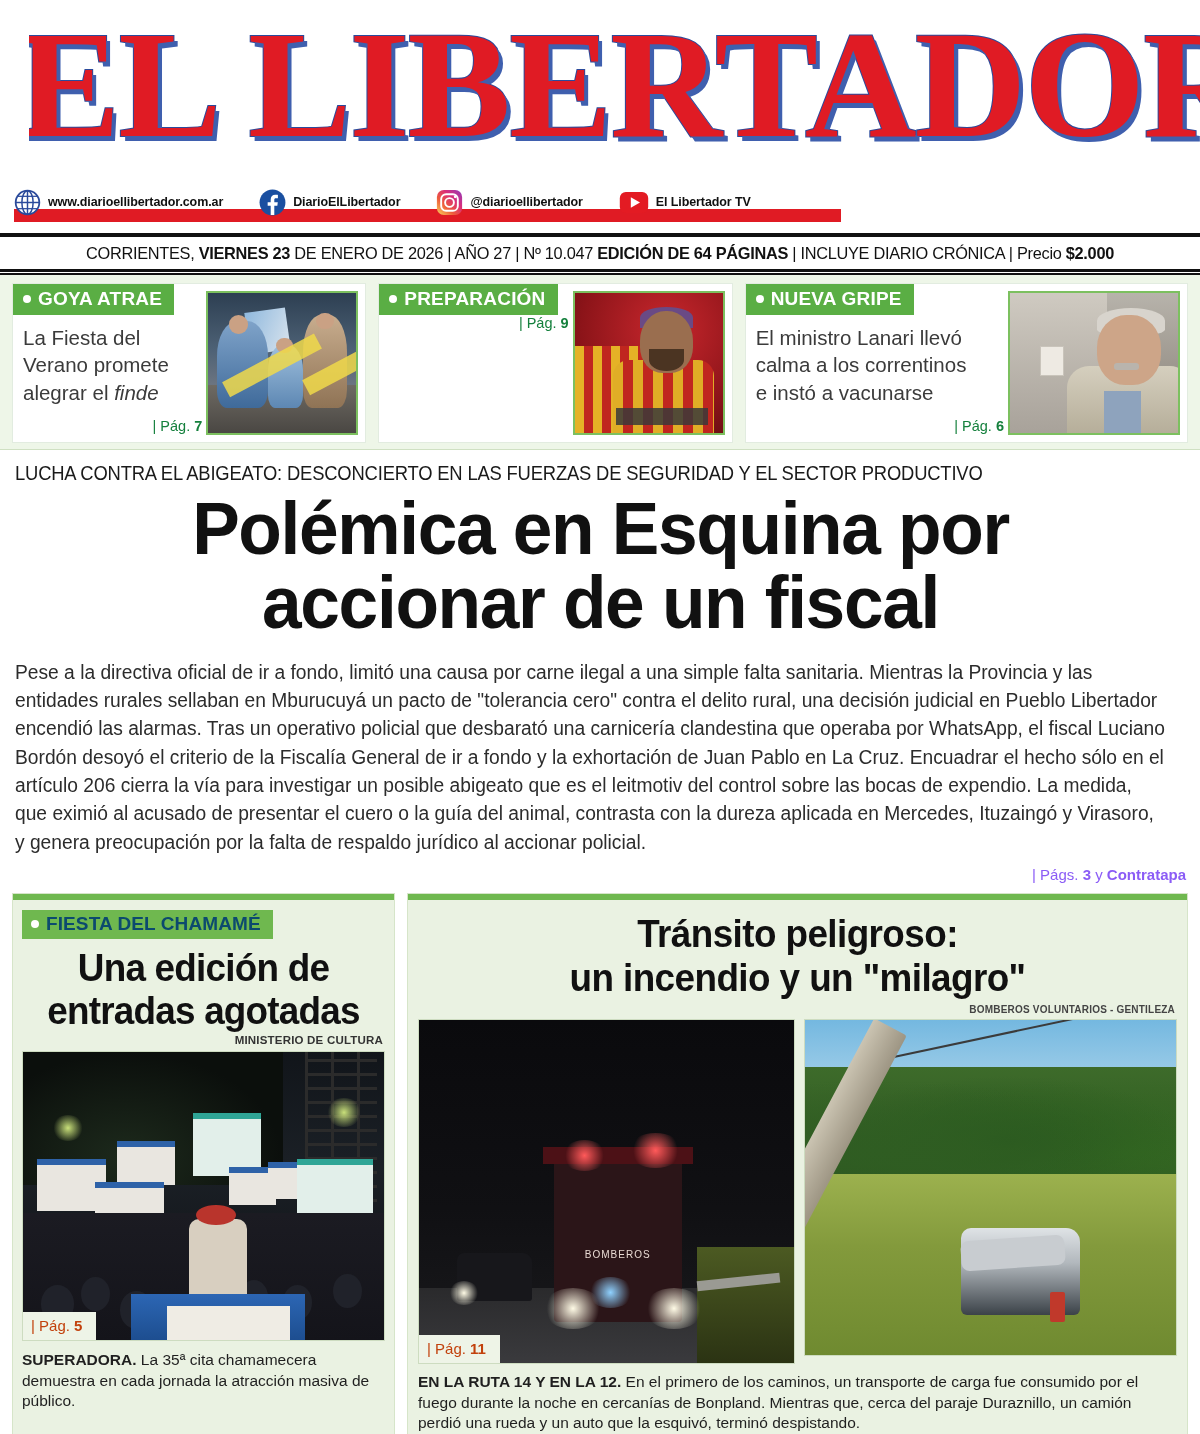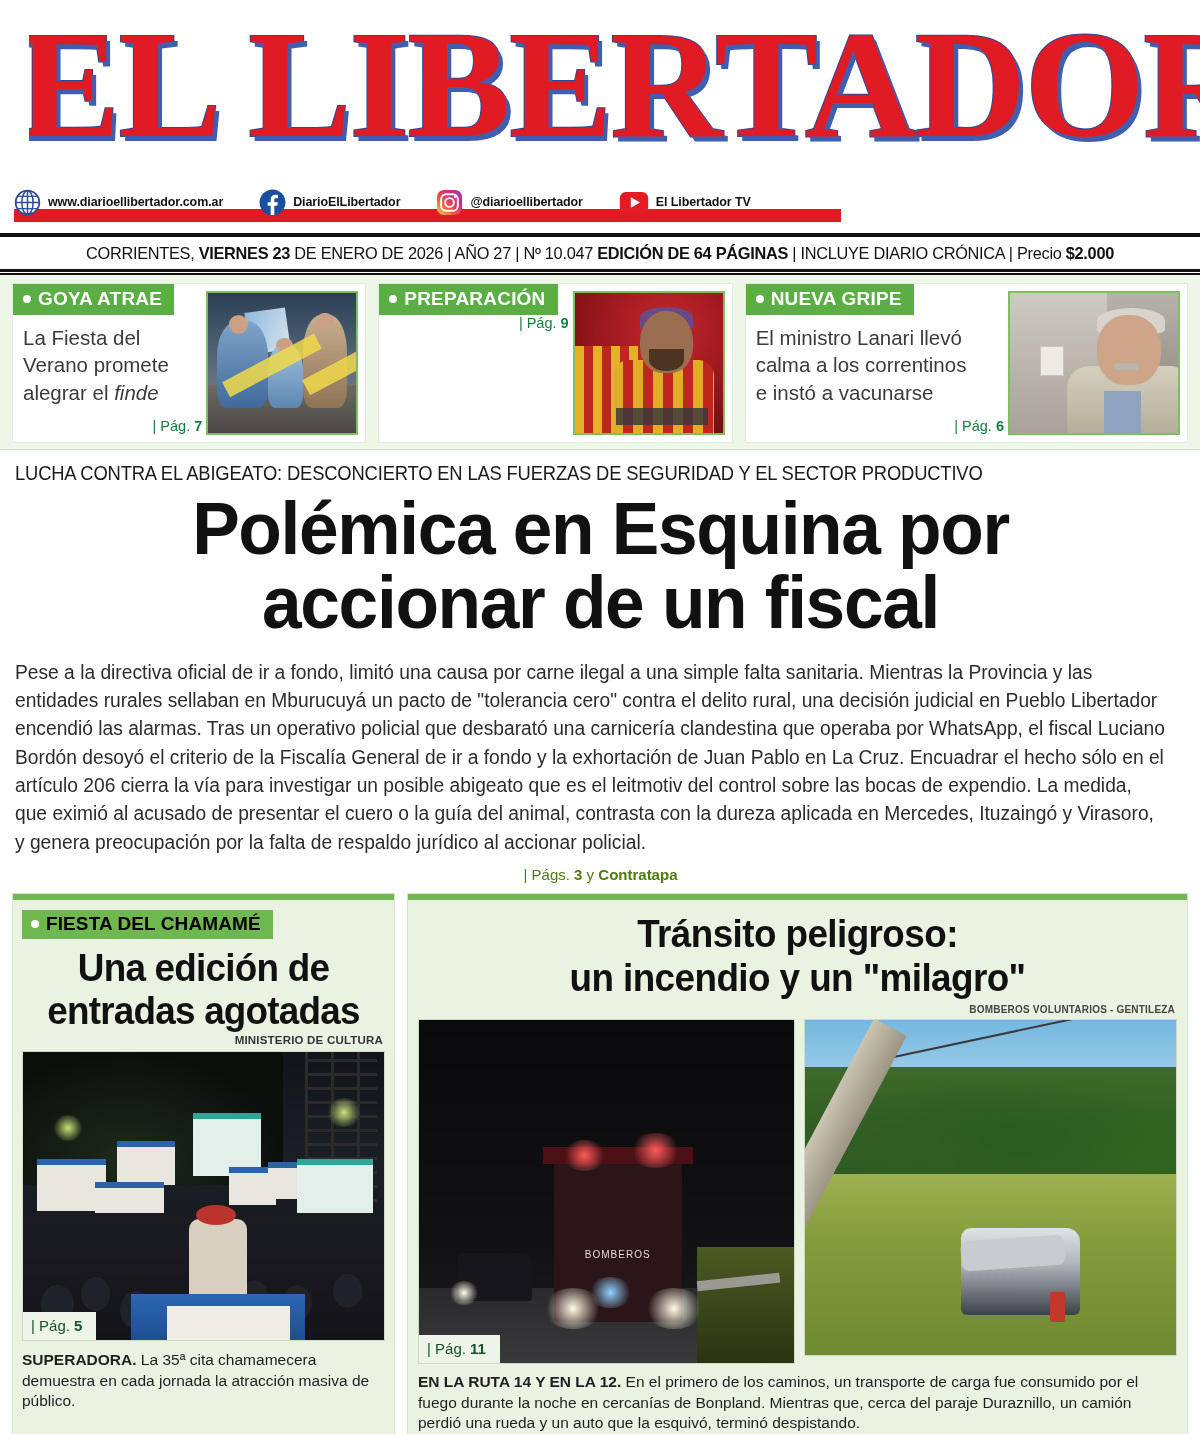--- a/index.html
+++ b/index.html
@@ -263,24 +263,24 @@
   .lead-body {
     font-size: 19.5px;
     line-height: 1.455;
     color: #2c2c2c;
     margin-top: 18px;
     text-align: left;
     transform: scaleX(0.985);
     transform-origin: left top;
   }
   .lead-pag {
-    text-align: center;
+    text-align: right;
     font-size: 15px;
     margin-top: 10px;
-    color: #4d7c0f;
+    color: #8b5cf6;
   }
   .lead-pag b { font-weight: bold; }
 
   
   .bottom-row {
     display: flex;
     padding: 10px 12px 10px 12px;
     box-sizing: border-box;
     width: 1200px;
     gap: 12px;
@@ -296,21 +296,21 @@
   .green-top {
     position: absolute;
     left: 0; top: 0;
     width: 100%;
     height: 6px;
     background: #6fb84f;
   }
 
   .kicker2 {
     background: #6fb84f;
-    color: #000000;
+    color: #0c4a6e;
     font-size: 19px;
     font-weight: bold;
     padding: 3px 12px 4px 9px;
     display: inline-flex;
     align-items: center;
     gap: 7px;
     margin-top: 8px;
     letter-spacing: 0.1px;
   }
   .kicker2 .dot { width: 8px; height: 8px; border-radius: 50%; background: #fff; }
@@ -358,21 +358,21 @@
     border: 1px solid #cddcc0;
     box-sizing: border-box;
   }
   .photo-left { width: 100%; height: 290px; }
   .pagbadge {
     position: absolute;
     left: 0; bottom: 0;
     background: #eef4e7;
     font-size: 15px;
     padding: 5px 14px 6px 8px;
-    color: #14532d;
+    color: #c2410c;
     z-index: 5;
   }
   .pagbadge b { font-weight: bold; }
 
   .caption {
     font-size: 15.5px;
     line-height: 1.33;
     color: #1f1f1f;
     margin-top: 9px;
   }

